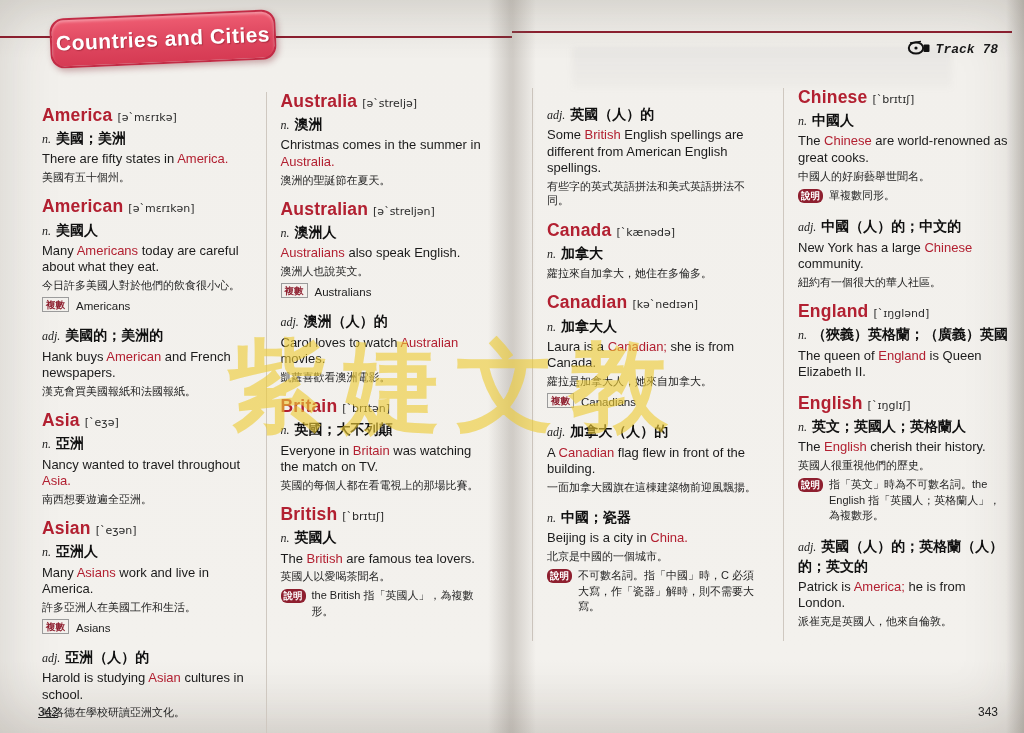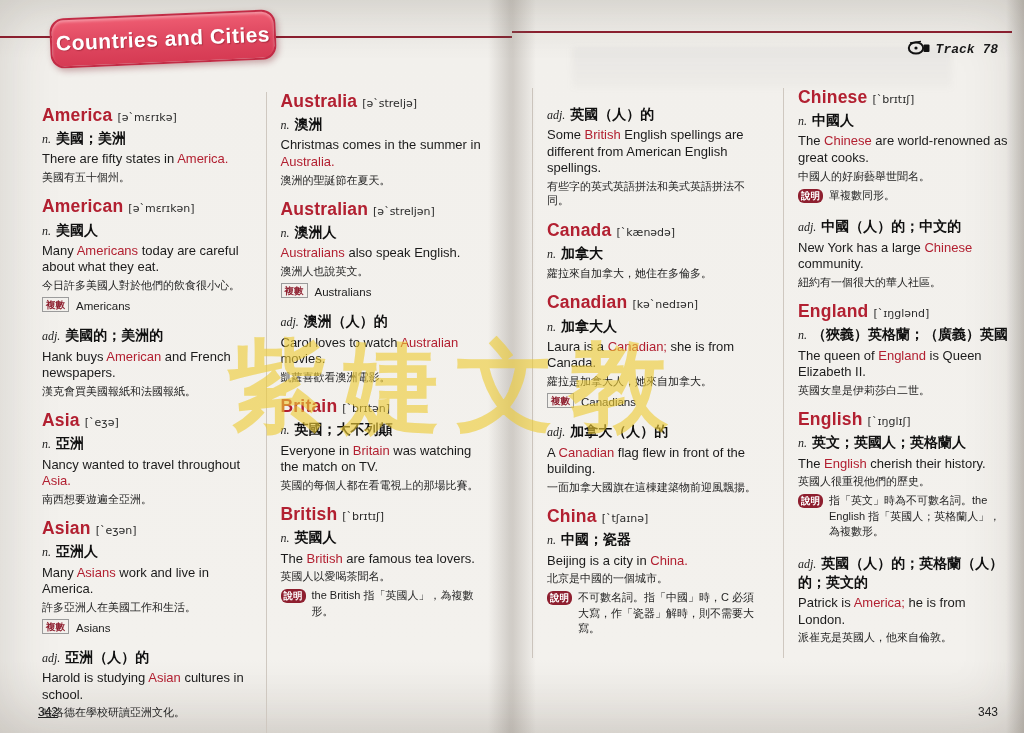--- a/index.html
+++ b/index.html
@@ -235,21 +235,20 @@
               <span class="badge-plural">複數</span>
               <span>Canadians</span>
             </div>
           </div>
           <div class="entry">
             <div class="pos-line"><span class="pos">adj.</span><span class="def">加拿大（人）的</span></div>
             <div class="ex"><span>A </span><span class="hl">Canadian</span><span> flag flew in front of the building.</span></div>
             <div class="tr">一面加拿大國旗在這棟建築物前迎風飄揚。</div>
           </div>
           <div class="entry">
-            <div class="hw-line"><span class="hw">China</span><span class="ph">[ˋtʃaɪnə]</span></div>
             <div class="pos-line"><span class="pos">n.</span><span class="def">中國；瓷器</span></div>
             <div class="ex"><span>Beijing is a city in </span><span class="hl">China.</span></div>
             <div class="tr">北京是中國的一個城市。</div>
             <div class="note-row">
               <span class="badge-note">說明</span>
               <span class="note-text">不可數名詞。指「中國」時，C 必須大寫，作「瓷器」解時，則不需要大寫。</span>
             </div>
           </div>
         </div>
       <div class="col col-rule" id="col-3">
@@ -265,21 +264,20 @@
           </div>
           <div class="entry">
             <div class="pos-line"><span class="pos">adj.</span><span class="def">中國（人）的；中文的</span></div>
             <div class="ex"><span>New York has a large </span><span class="hl">Chinese</span><span> community.</span></div>
             <div class="tr">紐約有一個很大的華人社區。</div>
           </div>
           <div class="entry">
             <div class="hw-line"><span class="hw">England</span><span class="ph">[ˋɪŋglənd]</span></div>
             <div class="pos-line"><span class="pos">n.</span><span class="def">（狹義）英格蘭；（廣義）英國</span></div>
             <div class="ex"><span>The queen of </span><span class="hl">England</span><span> is Queen Elizabeth II.</span></div>
-            <div class="tr">英國女皇是伊莉莎白二世。</div>
           </div>
           <div class="entry">
             <div class="hw-line"><span class="hw">English</span><span class="ph">[ˋɪŋglɪʃ]</span></div>
             <div class="pos-line"><span class="pos">n.</span><span class="def">英文；英國人；英格蘭人</span></div>
             <div class="ex"><span>The </span><span class="hl">English</span><span> cherish their history.</span></div>
             <div class="tr">英國人很重視他們的歷史。</div>
             <div class="note-row">
               <span class="badge-note">說明</span>
               <span class="note-text">指「英文」時為不可數名詞。the English 指「英國人；英格蘭人」，為複數形。</span>
             </div>

